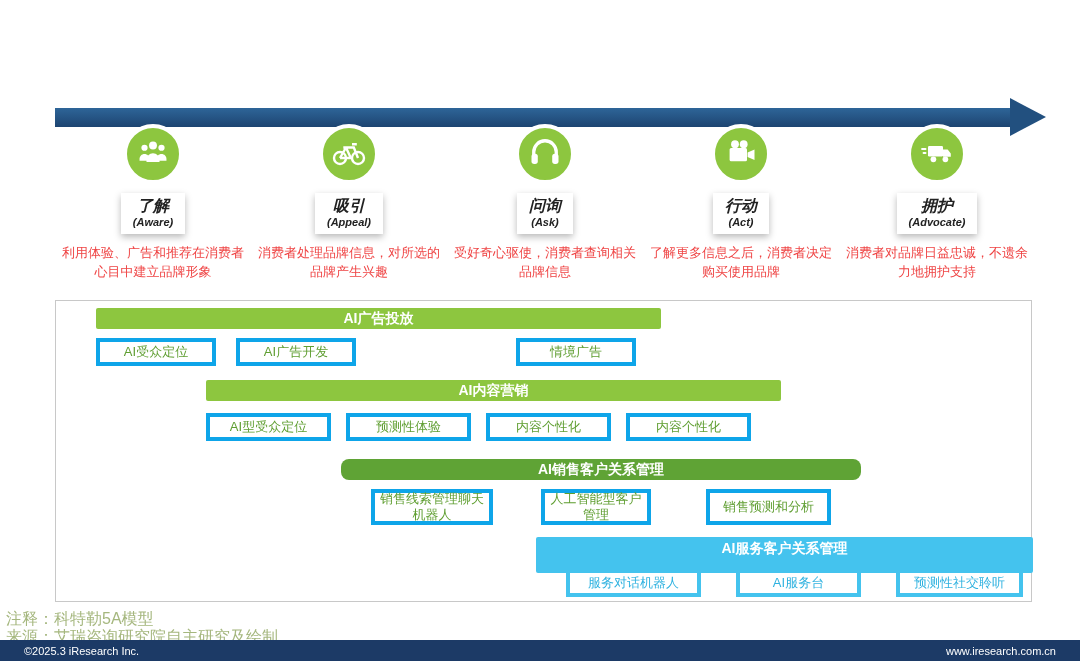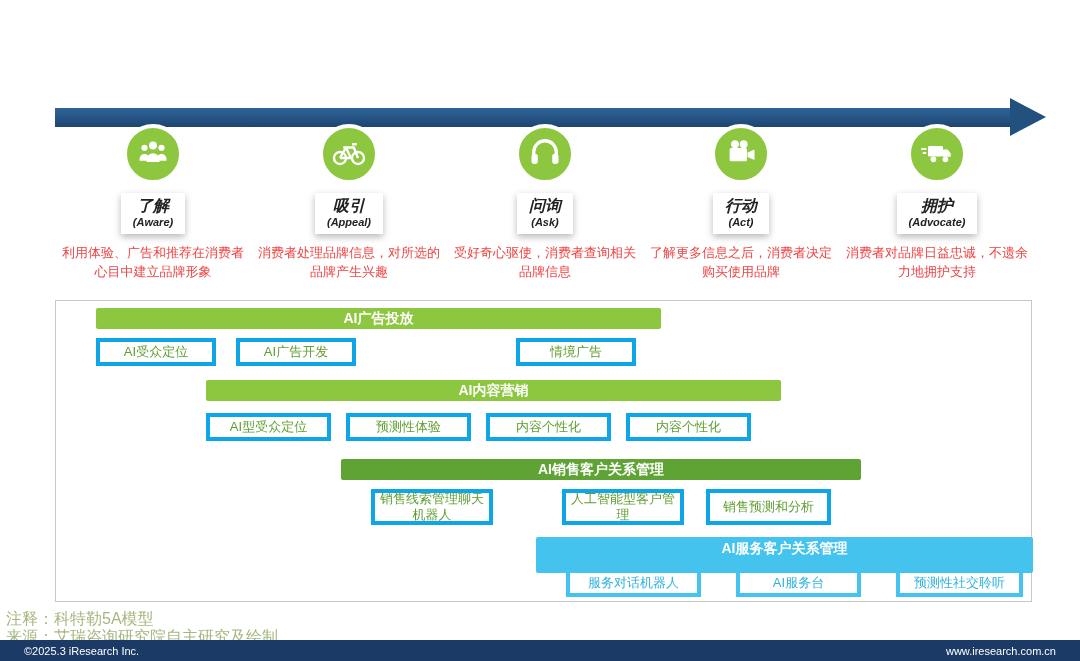--- a/index.html
+++ b/index.html
@@ -35,23 +35,23 @@
         color:#5f9e31;font-size:13px;display:flex;align-items:center;justify-content:center;
         text-align:center;line-height:1.25;padding:2px 4px;}
   .cell-c{border-color:#44c3ee;color:#2fb2e0;}
   
   .bar1{left:40px;top:7px;width:565px;}
   .r1{top:37px;height:28px;width:120px;}
   .r1a{left:40px}.r1b{left:180px}.r1c{left:320px}.r1d{left:460px}
   .bar2{left:150px;top:79px;width:575px;}
   .r2{top:112px;height:28px;width:125px;}
   .r2a{left:150px}.r2b{left:290px}.r2c{left:430px}.r2d{left:570px}
-  .bar3{left:285px;top:158px;width:520px;}
+  .bar3{left:285px;top:158px;width:520px;border-radius:8px;}
   .r3{top:188px;height:36px;}
-  .r3a{left:315px;width:122px}.r3b{left:506px;width:122px}.r3c{left:650px;width:125px}
+  .r3a{left:315px;width:122px}.r3b{left:485px;width:110px}.r3c{left:650px;width:125px}
   .bar4{left:480px;top:236px;width:497px;height:36px;line-height:22px;}
   .r4{top:268px;height:28px;}
   .r4a{left:510px;width:135px}.r4b{left:680px;width:125px}.r4c{left:840px;width:127px}
   
   .note{position:absolute;left:6px;font-size:16px;color:#a5b77e;}
   .note1{top:609px}.note2{top:627px}
   .footer{position:absolute;left:0;bottom:0;width:100%;height:21px;background:#1c3a66;color:#fff;
           font-size:11px;display:flex;justify-content:space-between;align-items:center;
           padding:0 24px;box-sizing:border-box;}
 </style>

